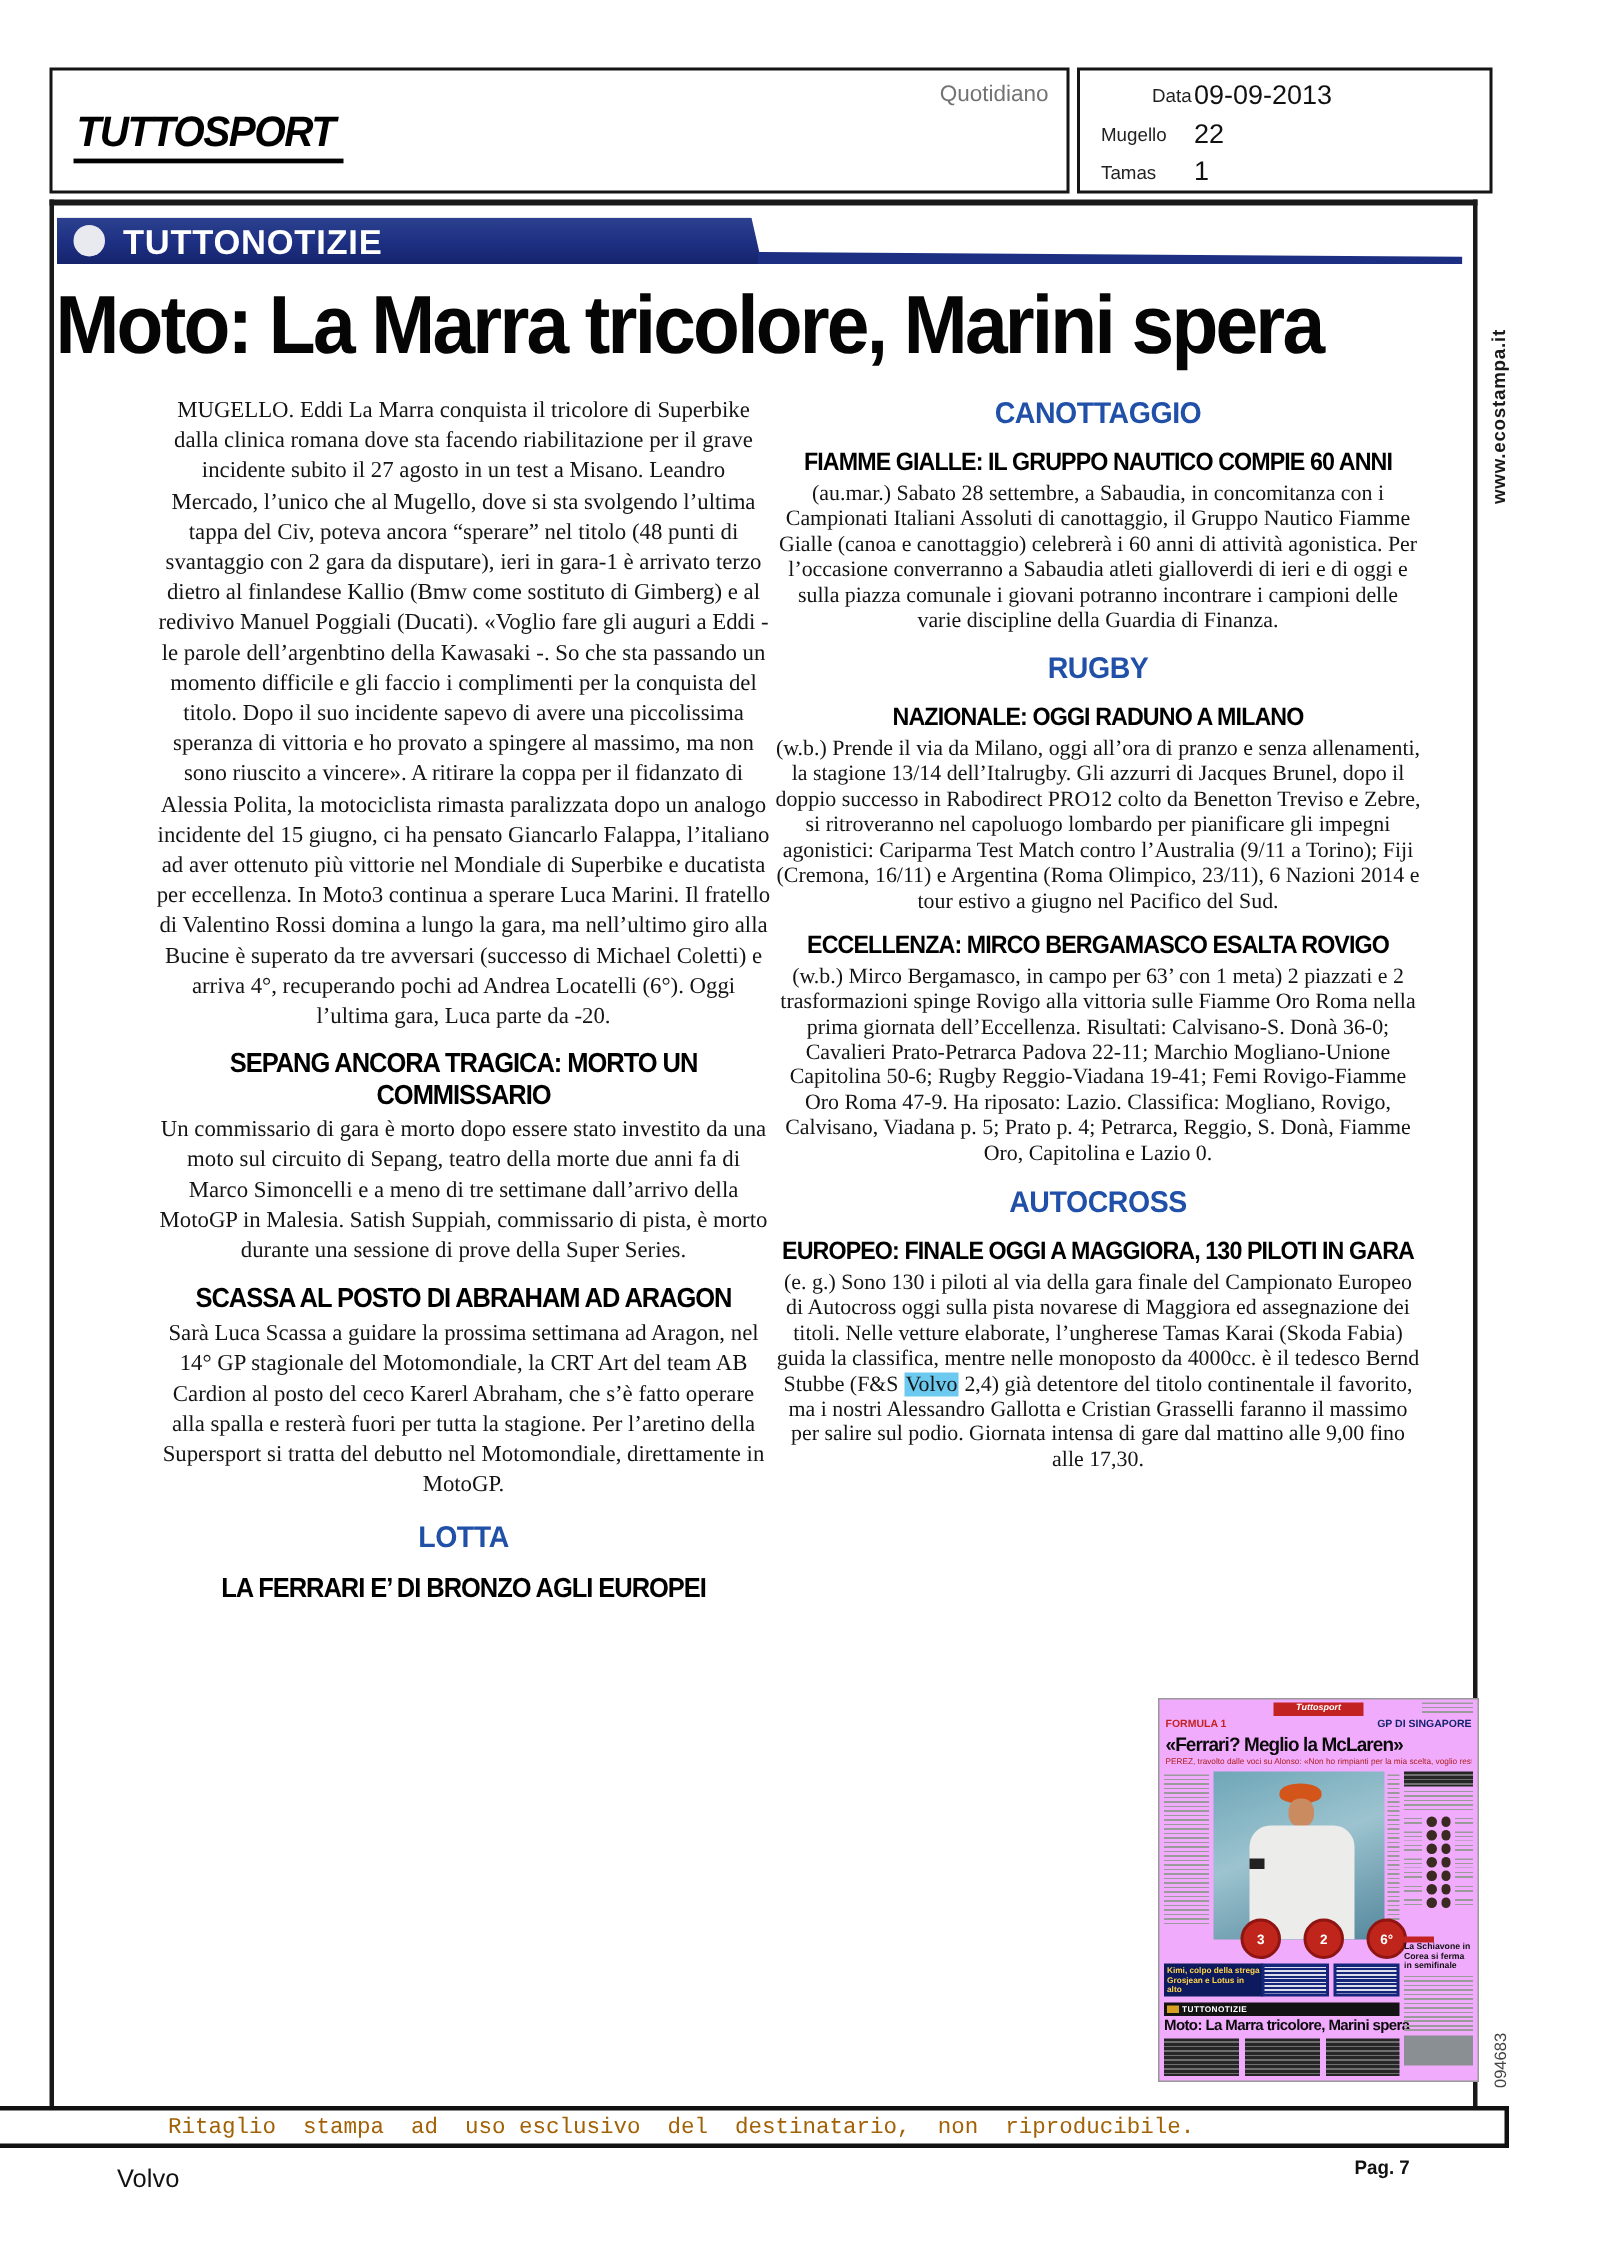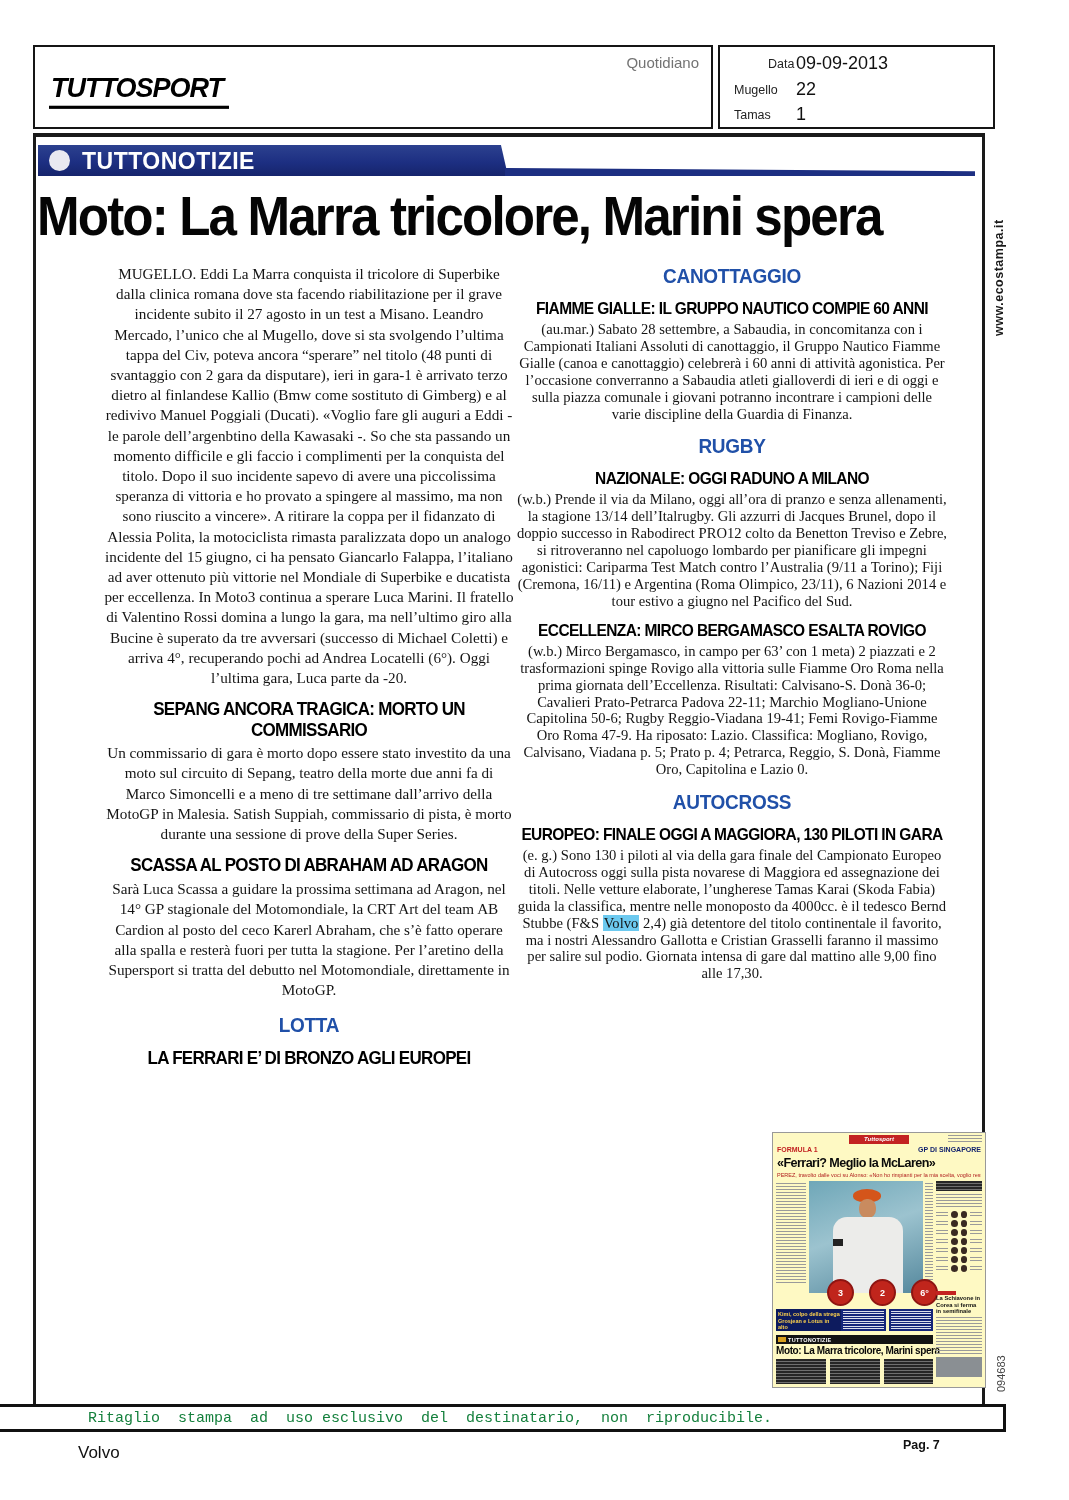--- a/index.html
+++ b/index.html
@@ -38,21 +38,21 @@
   .subhead-l{font-size:17px;font-weight:bold;letter-spacing:-0.7px;color:#000;
              margin:12px 0 3px 0;transform:scaleY(1.08);transform-origin:left center;}
   .subhead-r{font-size:15.5px;font-weight:bold;letter-spacing:-0.6px;color:#000;
              margin:12px 0 3px 0;transform:scaleY(1.08);transform-origin:left center;}
   .category{font-size:19px;font-weight:bold;letter-spacing:-0.3px;color:#2050a8;
             margin:14px 0 4px 0;transform:scaleY(1.05);transform-origin:left center;}
   .category.first{margin-top:0;}
   .hl{background:#6cc9ef;padding:0 1px;}
 
   
-  .thumb{border:1px solid #999;background:#fef9c3;overflow:hidden;}
+  .thumb{border:1px solid #999;background:#f0abfc;overflow:hidden;}
   .t-masthead{background:#c32222;color:#fff;font-weight:bold;font-style:italic;
               font-size:6px;text-align:center;line-height:9px;}
   .t-kicker-l{color:#c32222;font-weight:bold;font-size:7px;}
   .t-kicker-r{color:#14246e;font-weight:bold;font-size:7px;}
   .t-headline{color:#0a0a0a;font-weight:bold;font-size:13px;letter-spacing:-0.6px;
               white-space:nowrap;transform:scaleX(0.97);transform-origin:left top;}
   .t-subhead{color:#b02020;font-size:5.5px;white-space:nowrap;overflow:hidden;}
   .txt-gray{background:repeating-linear-gradient(180deg,#9a9a9a 0 1px,transparent 1px 3px);}
   .txt-dark{background:repeating-linear-gradient(180deg,#262626 0 2px,#6f6f6f 2px 3px);}
   .txt-light{background:repeating-linear-gradient(180deg,rgba(255,255,255,.85) 0 1px,transparent 1px 2.5px);}
@@ -78,22 +78,22 @@
   .t-circlerow{display:flex;align-items:center;gap:3px;margin:2px 0;}
 
   
   .vtext{writing-mode:vertical-rl;transform:rotate(180deg);font-weight:bold;
          font-size:12.5px;color:#1a1a1a;letter-spacing:0.5px;}
   .vcode{writing-mode:vertical-rl;transform:rotate(180deg);font-size:11px;color:#444;}
 
   
   .ritaglio-bar{border-top:3px solid #111;border-bottom:3px solid #111;border-right:3px solid #111;
                 background:#fff;display:flex;align-items:center;}
-  .ritaglio-text{font-family:"Liberation Mono",monospace;font-size:15px;color:#15803d;
-                 white-space:pre;padding-left:88px;}
+  .ritaglio-text{font-family:"Liberation Mono",monospace;font-size:15px;color:#a16207;
+                 white-space:pre;padding-left:112px;}
   .client{font-size:17px;color:#111;}
   .pagenum{font-size:12.5px;color:#111;font-weight:bold;transform:scaleY(1.05);}
 </style>
 </head>
 <body>
 
 <div class="page">
 
   <div class="abs hbox" style="left:33px;top:45px;width:676px;height:80px;">
     <div class="abs" style="left:14px;top:26px;">

